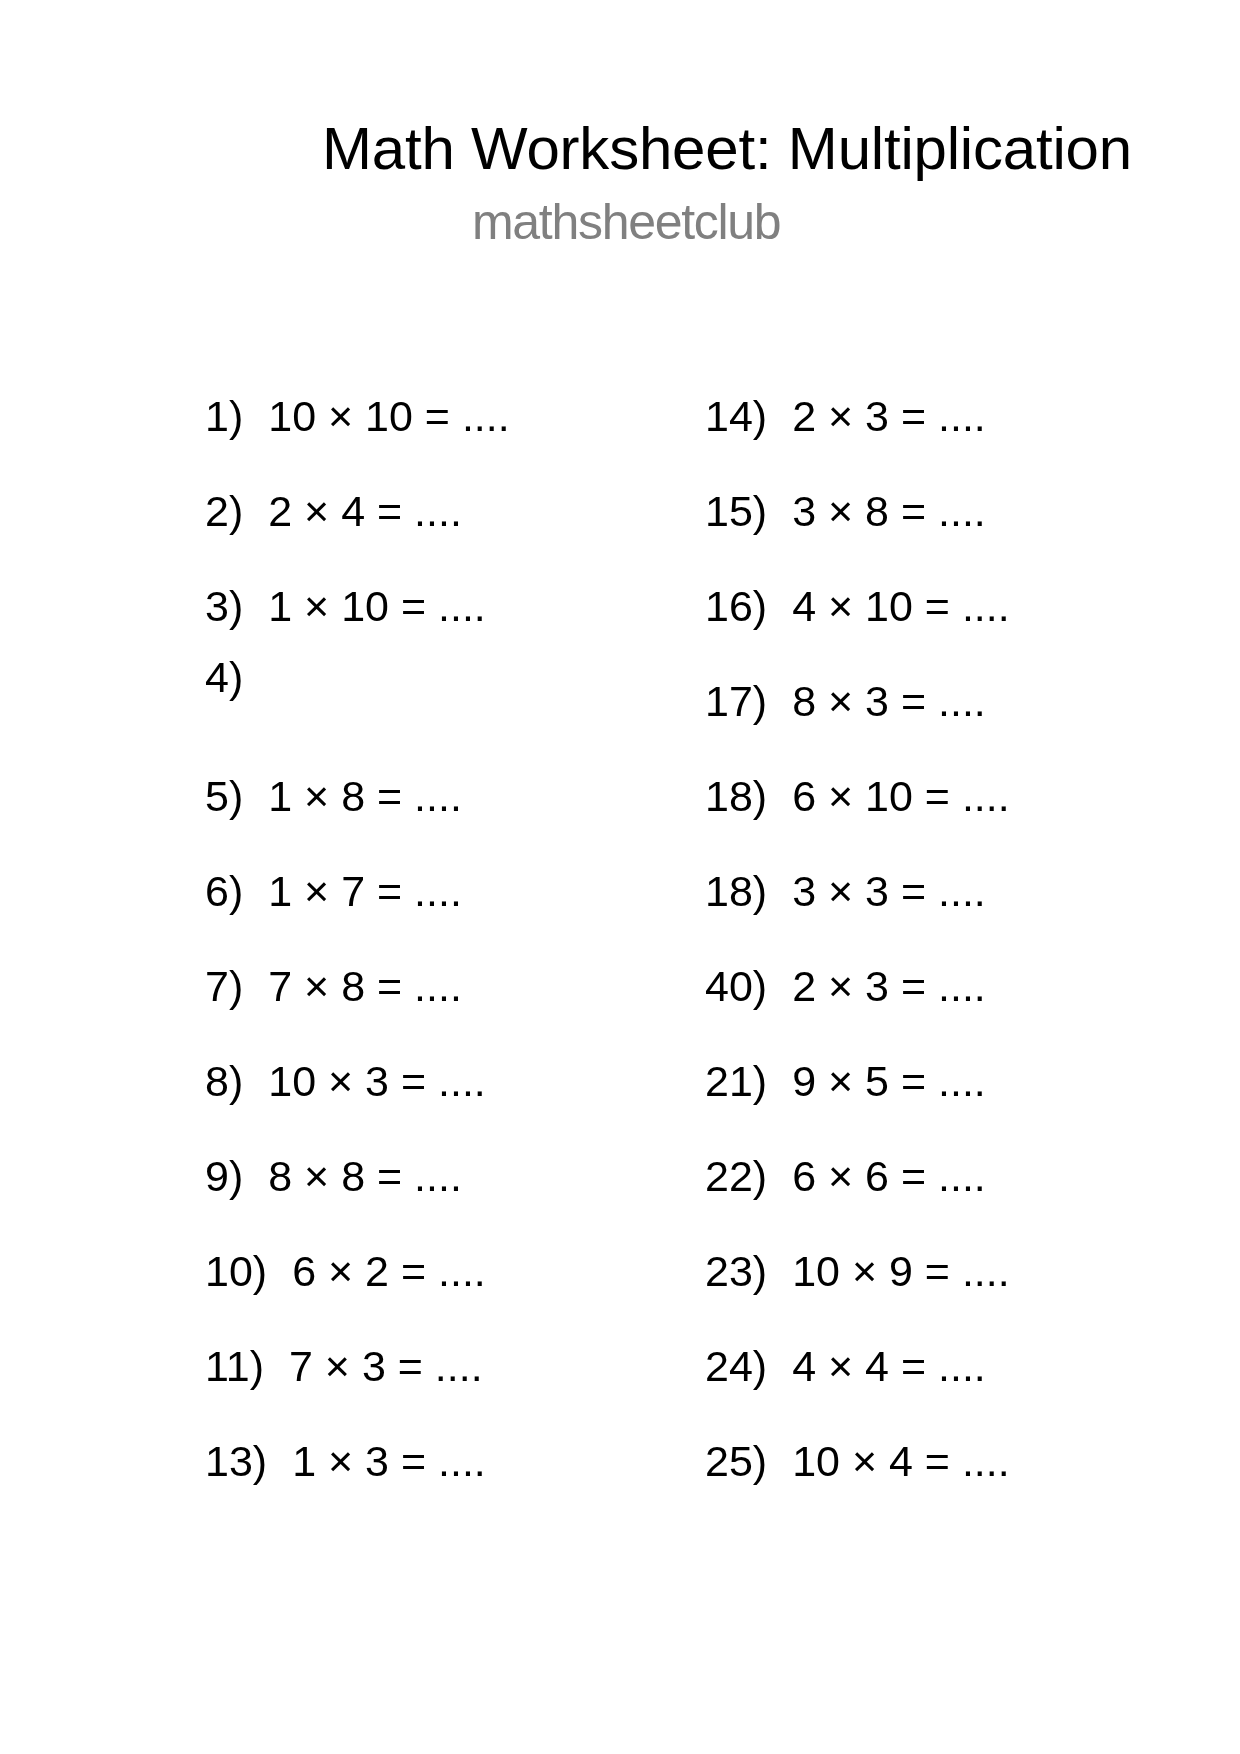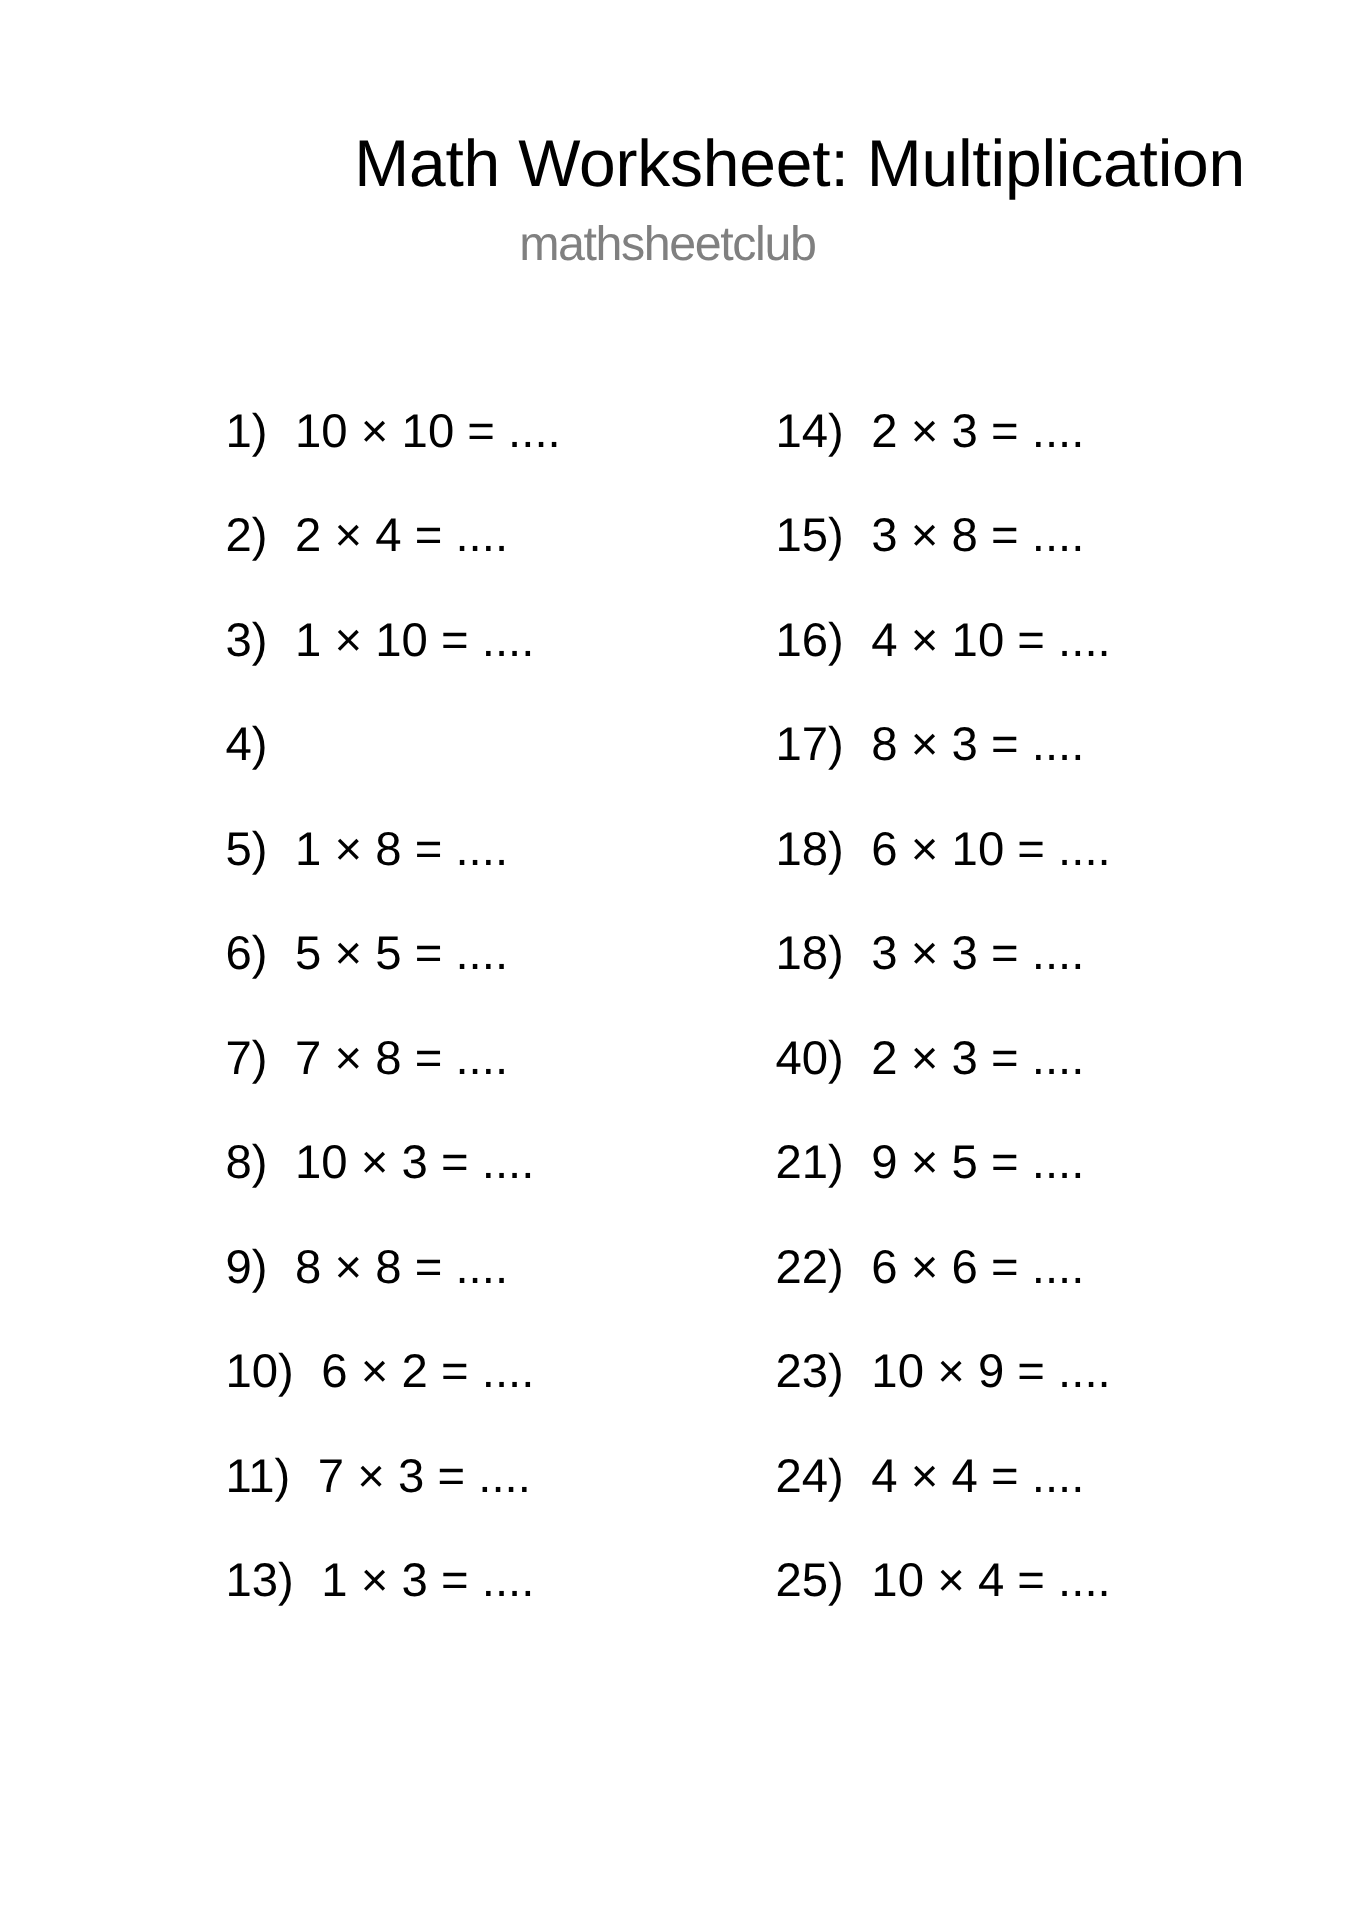--- a/index.html
+++ b/index.html
@@ -29,21 +29,21 @@
       font-size: 60px;
       line-height: 70px;
       white-space: nowrap;
       color: #000000;
       letter-spacing: -0.2px;
     }
     .subtitle {
       position: absolute;
       left: 472px;
       top: 182px;
-      font-size: 44px;
+      font-size: 50px;
       line-height: 48px;
       white-space: nowrap;
       color: #808080;
       letter-spacing: -1.3px;
     }
     .problems {
       position: absolute;
       left: 0;
       top: 0;
       width: 1240px;
@@ -63,20 +63,21 @@
       white-space: nowrap;
       display: flex;
       align-items: baseline;
     }
     .problem .num {
       display: inline-block;
     }
     .problem .expr {
       display: inline-block;
       margin-left: 25px;
+      margin-top: 24px;
     }
   </style>
 </head>
 <body>
 
 <div class="page">
   <div class="title">Math Worksheet: Multiplication</div>
   <div class="subtitle">mathsheetclub</div>
 
   <div class="problems">
@@ -95,21 +96,21 @@
         </div>
       <div class="problem">
           <span class="num">4)</span>
         </div>
       <div class="problem">
           <span class="num">5)</span>
           <span class="expr">1 × 8 = ....</span>
         </div>
       <div class="problem">
           <span class="num">6)</span>
-          <span class="expr">5 × 5 = ....</span>
+          <span class="expr">1 × 7 = ....</span>
         </div>
       <div class="problem">
           <span class="num">7)</span>
           <span class="expr">7 × 8 = ....</span>
         </div>
       <div class="problem">
           <span class="num">8)</span>
           <span class="expr">10 × 3 = ....</span>
         </div>
       <div class="problem">

